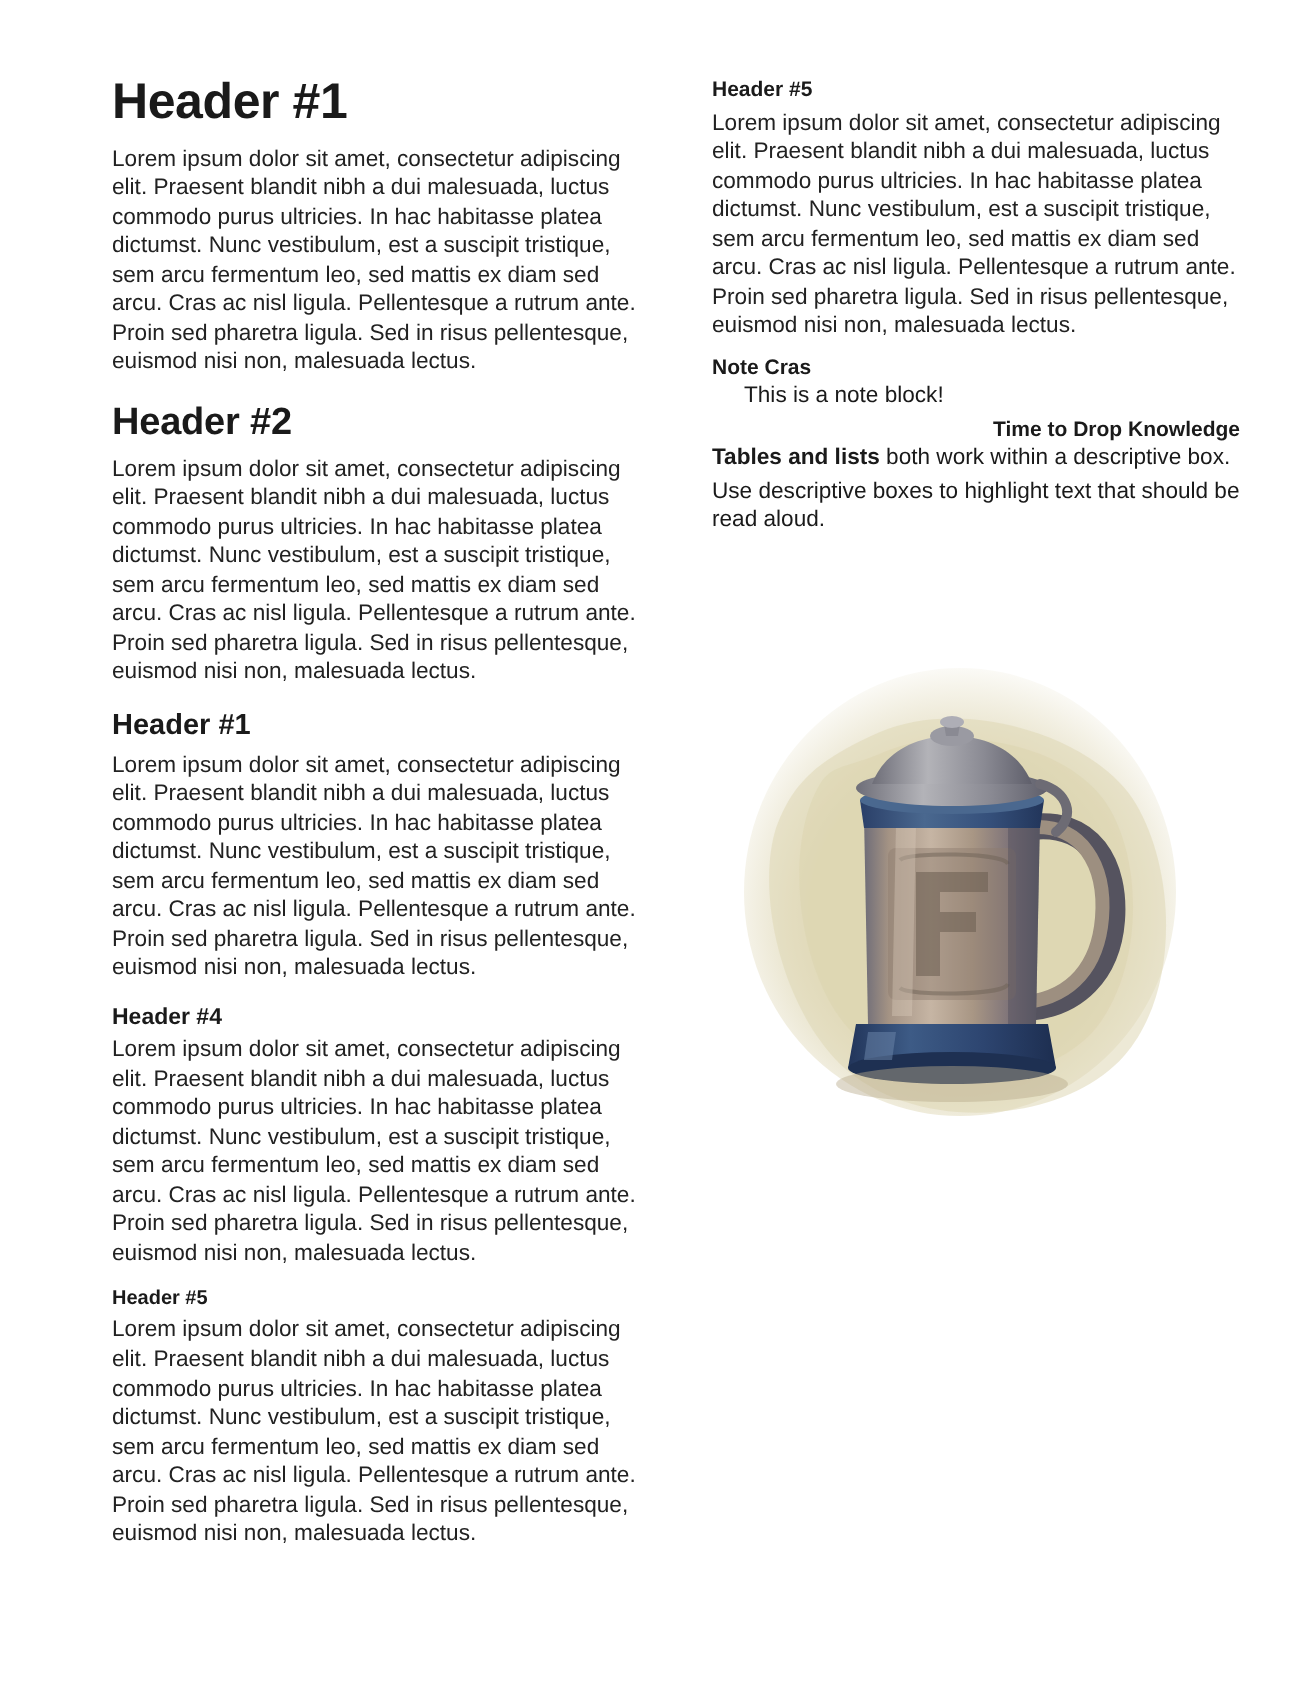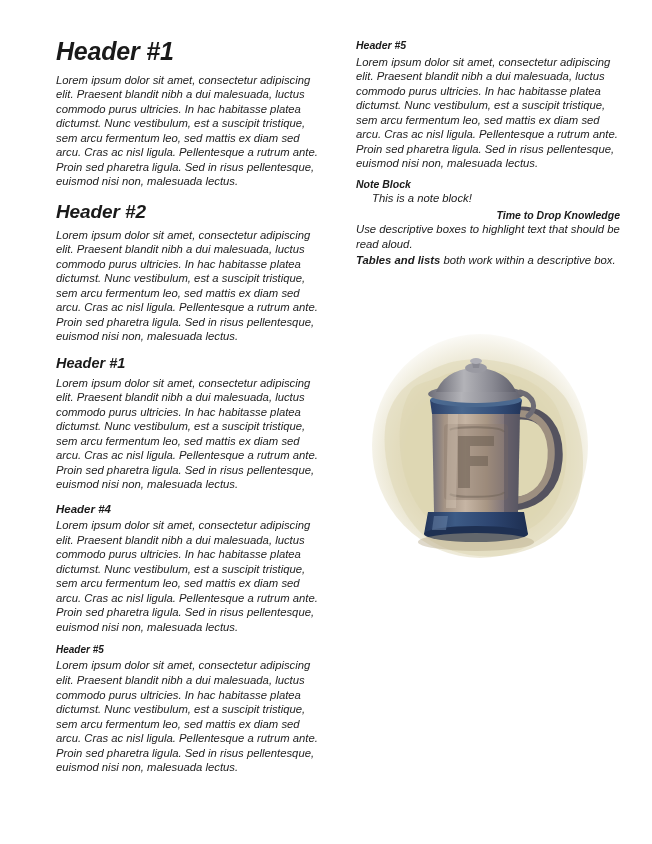--- a/index.html
+++ b/index.html
@@ -13,21 +13,20 @@
     font-family: "Liberation Sans", sans-serif;
     color: #1a1a1a;
     overflow: hidden;
   }
   .page {
     position: relative;
     width: 652px;
     height: 844px;
     box-sizing: border-box;
     padding: 38px 44px 30px 56px;
-    font-style: italic;
   }
   .columns {
     display: flex;
     flex-direction: row;
     gap: 36px;
     align-items: flex-start;
   }
   .col {
     width: 264px;
     flex: 0 0 264px;
@@ -143,28 +142,28 @@
       <p class="body">Lorem ipsum dolor sit amet, consectetur adipiscing elit. Praesent blandit nibh a dui malesuada, luctus commodo purus ultricies. In hac habitasse platea dictumst. Nunc vestibulum, est a suscipit tristique, sem arcu fermentum leo, sed mattis ex diam sed arcu. Cras ac nisl ligula. Pellentesque a rutrum ante. Proin sed pharetra ligula. Sed in risus pellentesque, euismod nisi non, malesuada lectus.</p>
 
     </div>
 
     <div class="col col-right">
 
       <h5 class="h5-right">Header #5</h5>
       <p class="body">Lorem ipsum dolor sit amet, consectetur adipiscing elit. Praesent blandit nibh a dui malesuada, luctus commodo purus ultricies. In hac habitasse platea dictumst. Nunc vestibulum, est a suscipit tristique, sem arcu fermentum leo, sed mattis ex diam sed arcu. Cras ac nisl ligula. Pellentesque a rutrum ante. Proin sed pharetra ligula. Sed in risus pellentesque, euismod nisi non, malesuada lectus.</p>
 
       <div>
-        <div class="note-title">Note Block</div>
+        <div class="note-title">Note Cras</div>
         <div class="note-text">This is a note block!</div>
       </div>
 
       <div>
         <div class="descriptive-title">Time to Drop Knowledge</div>
+        <div class="descriptive-text"><b>Tables and lists</b><span> both work within a descriptive box.</span></div>
         <div class="descriptive-text">Use descriptive boxes to highlight text that should be read aloud.</div>
-        <div class="descriptive-text"><b>Tables and lists</b><span> both work within a descriptive box.</span></div>
       </div>
 
       <div class="illustration">
         <svg width="250" height="280" viewBox="0 0 250 280" xmlns="http://www.w3.org/2000/svg">
           <defs>
             <linearGradient id="bodyGrad" x1="0" y1="0" x2="1" y2="0">
               <stop offset="0%" stop-color="#6f6d78"></stop>
               <stop offset="14%" stop-color="#a49384"></stop>
               <stop offset="38%" stop-color="#c6b5a4"></stop>
               <stop offset="62%" stop-color="#a89684"></stop>

